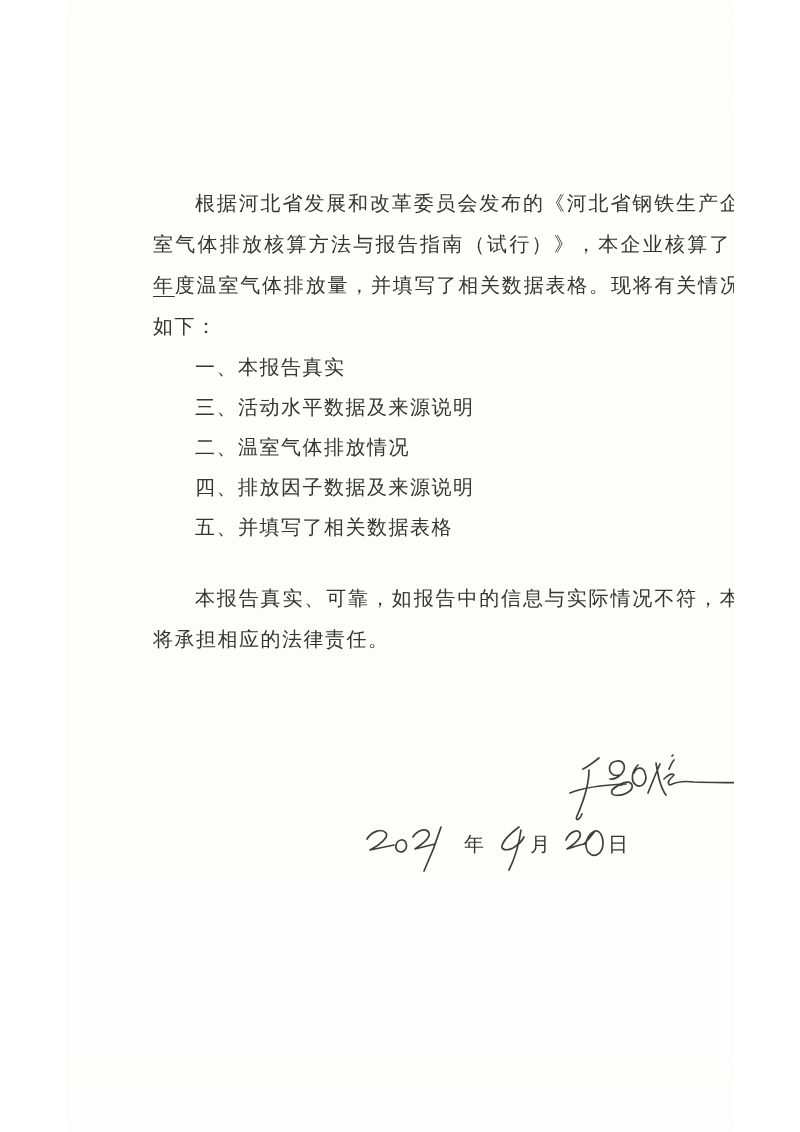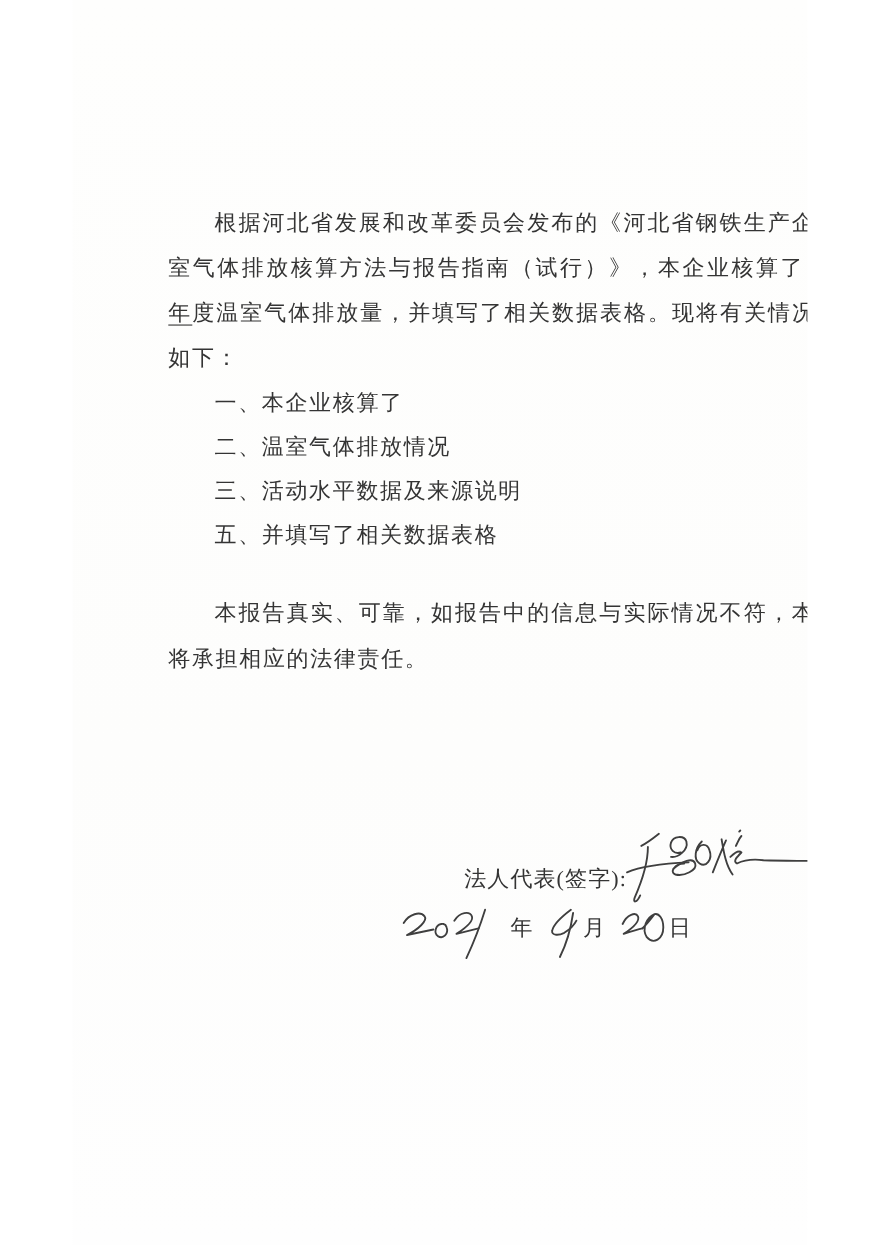--- a/index.html
+++ b/index.html
@@ -91,31 +91,31 @@
 </head>
 <body>
 
 <div class="page">
 
   <div class="body-text">
 
     <p class="para indent"><span>根据河北省发展和改革委员会发布的《河北省钢铁生产企业温室气体排放核算方法与报告指南（试行）》，本企业核算了 </span><span class="underlined">2020 年</span><span>度温室气体排放量，并填写了相关数据表格。现将有关情况报告如下：</span></p>
 
     <div class="section-list">
-      <p>一、本企业核算了</p>
+      <p>一、本报告真实</p>
+      <p>三、活动水平数据及来源说明</p>
       <p>二、温室气体排放情况</p>
-      <p>三、活动水平数据及来源说明</p>
+      <p>四、排放因子数据及来源说明</p>
       <p>五、并填写了相关数据表格</p>
     </div>
 
     <p class="para indent para2">本报告真实、可靠，如报告中的信息与实际情况不符，本企业将承担相应的法律责任。</p>
 
   </div>
 
-  <div class="sig-label">法人代表(签字):</div>
 
   <svg class="sig-svg" viewBox="0 0 214 80" aria-hidden="true">
     <path class="stroke" d="M31,10 C26,14 21,18 15,21 M21,22 C21,34 16,52 9,68 C7,73 11,73 14,66"></path>
     <path class="stroke" d="M2,45 C16,39 36,37 58,36"></path>
     <path class="stroke" d="M51,27 C45,29 40,24 42,18 C44,12 54,11 56,17 C58,25 48,32 42,31"></path>
     <path class="stroke" d="M44,42 C52,35 62,31 64,37 C66,43 54,49 46,47 C40,45 46,37 54,37"></path>
     <path class="stroke" d="M70,17 C64,23 62,33 68,37 C74,41 80,33 77,25 C75,18 68,19 66,25"></path>
     <path class="stroke" d="M80,45 C84,35 88,25 92,16 M88,15 C90,27 92,39 98,47"></path>
     <path class="stroke" d="M101,21 C103,17 104,14 106,12 M104,8 L105,7"></path>
     <path class="stroke" d="M96,31 C100,27 104,25 106,27 C102,31 98,35 102,37 C110,33 118,33 126,34 C152,35 180,34 196,36 C201,37 203,39 201,41 C199,43 196,42 194,40"></path>

